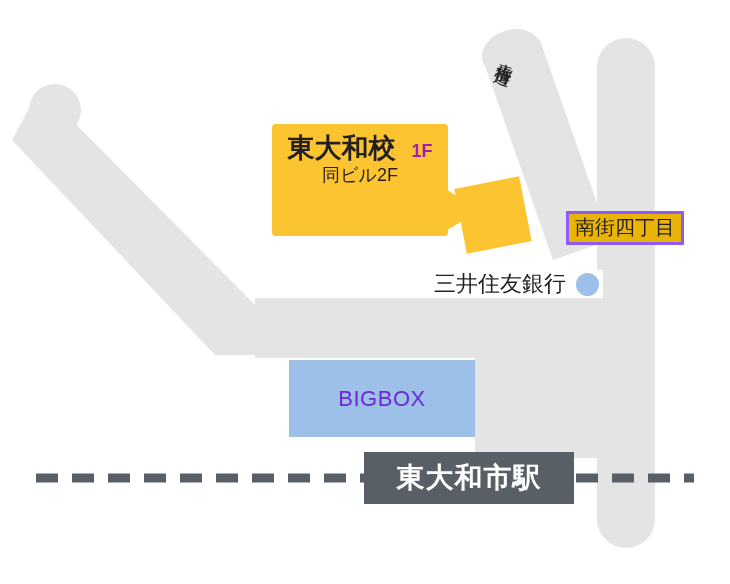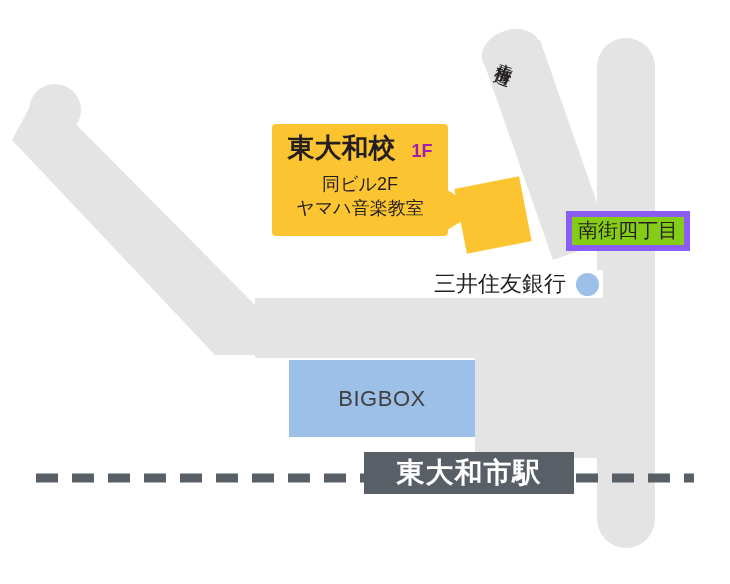--- a/index.html
+++ b/index.html
@@ -64,29 +64,29 @@
     color: #a21caf;
     margin-left: 7px;
     line-height: 1;
   }
   #callout-sub1, #callout-sub2 {
     font-size: 18px;
     color: #231f20;
     line-height: 1.25;
     white-space: nowrap;
   }
-  #callout-sub1 { margin-top: 11px; }
+  #callout-sub1 { margin-top: 2px; }
   #callout-sub2 { margin-top: 1px; }
 
   
   #station-plate {
     left: 364px;
     top: 452px;
     width: 210px;
-    height: 42px;
+    height: 52px;
     background: #595F66;
     display: flex;
     align-items: center;
     justify-content: center;
   }
   #station-plate-label {
     color: #ffffff;
     font-size: 28px;
     font-weight: bold;
     letter-spacing: 1px;
@@ -98,31 +98,31 @@
     left: 289px;
     top: 360px;
     width: 186px;
     height: 77px;
     background: #9CC0E7;
     display: flex;
     align-items: center;
     justify-content: center;
   }
   #bigbox-label {
-    color: #404040;
+    color: #6d28d9;
     font-size: 22px;
     letter-spacing: 0.5px;
   }
 
   
   #intersection-box {
     left: 566px;
     top: 211px;
-    background: #84cc16;
-    border: 6px solid #8b5cf6;
+    background: #eab308;
+    border: 3px solid #8b5cf6;
     padding: 3px 6px 4px 6px;
   }
   #intersection-label {
     font-size: 20px;
     color: #231f20;
     white-space: nowrap;
     line-height: 1.05;
   }
 
   
@@ -199,21 +199,20 @@
       <line x1="36" y1="478" x2="694" y2="478" stroke="#595F66" stroke-width="9" stroke-dasharray="22 14" stroke-linecap="butt"></line>
     </g>
   </svg>
 
   <div class="overlay" id="callout-box">
     <div id="callout-title-row">
       <span id="callout-title">東大和校</span>
       <span id="callout-floor">1F</span>
     </div>
     <div id="callout-sub1">同ビル2F</div>
-    <div id="callout-sub2">ヤマハ音楽教室</div>
   </div>
 
   <div class="overlay" id="road-name-ome">青梅街道</div>
 
   <div class="overlay" id="intersection-box">
     <span id="intersection-label">南街四丁目</span>
   </div>
 
   <div class="overlay" id="bank-label-group">
     <span id="bank-label">三井住友銀行</span>

